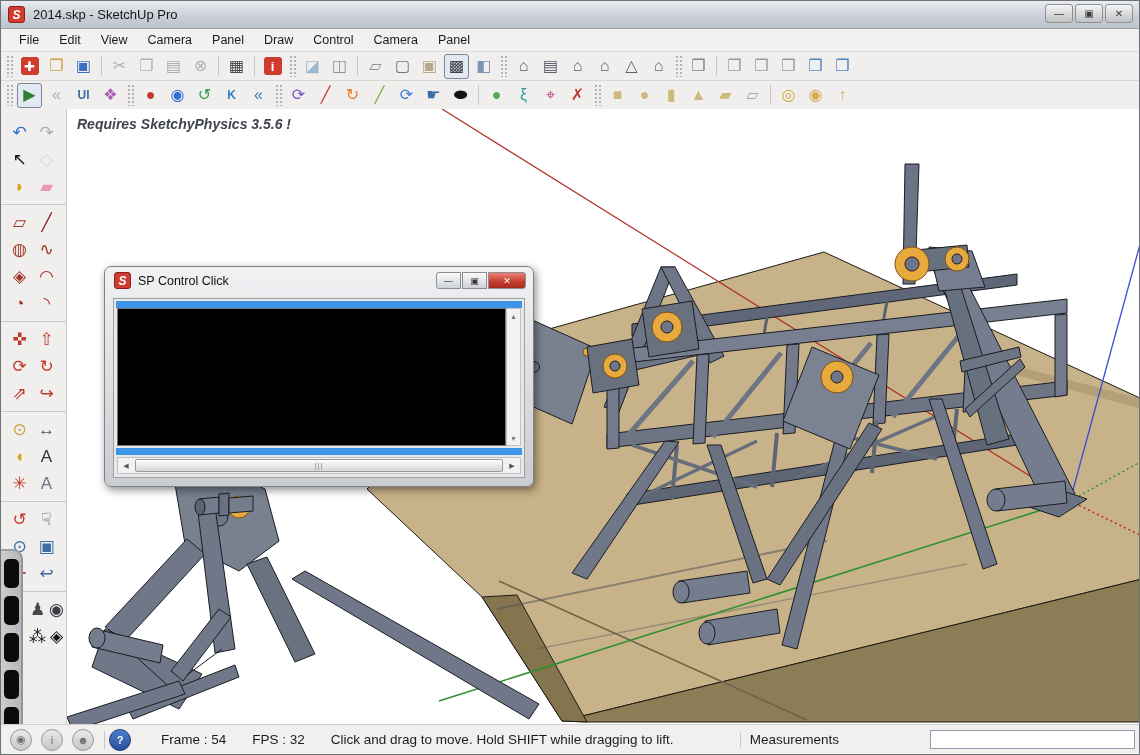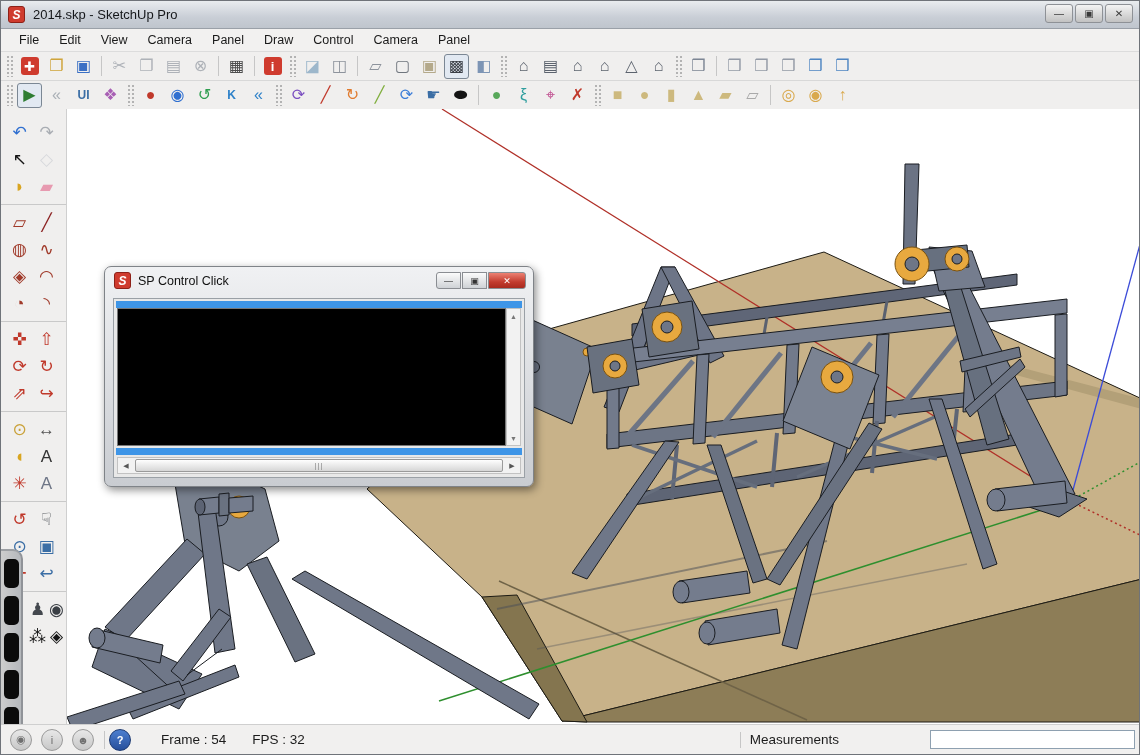--- a/index.html
+++ b/index.html
@@ -301,20 +301,21 @@
   <div id="backwin">
     <div class="bw-btn"></div>
     <div class="bw-btn"></div>
     <div class="bw-btn"></div>
     <div class="bw-btn"></div>
     <div class="bw-btn"></div>
   </div>
 
   <div id="viewport">
     <div id="vp-msgs">
+      <div>Requires SketchyPhysics 3.5.6 !</div>
     </div>
 
     <svg id="scene" width="1074" height="617" viewBox="0 0 1074 617">
 
       <g stroke="#1d1b14" stroke-width="1">
         <polygon points="757,143 1075,290 1075,470 495,612 415,488 300,380 475,222" fill="#c8b289"></polygon>
         <polygon points="495,612 1075,470 1075,613 520,613" fill="#8d7d57"></polygon>
         <polygon points="415,488 495,612 520,613 450,486" fill="#84754f"></polygon>
         <polygon points="913,248 1075,290 1075,300 916,257" fill="#b3a078" stroke="none"></polygon>
         <line x1="432" y1="472" x2="740" y2="611" stroke="#6f6347" stroke-width="1.5"></line>
@@ -464,17 +465,18 @@
   <div id="statusbar">
     <div id="st-circles" style="display:flex">
         <div class="st-circle">◉</div>
         <div class="st-circle">i</div>
         <div class="st-circle">☻</div>
       </div>
     <div id="st-div"></div>
     <div class="st-circle help" style="margin-left:0">?</div>
     <span class="st-text" id="st-frame">Frame : 54</span>
     <span class="st-text">FPS : 32</span>
+    <span class="st-text">Click and drag to move. Hold SHIFT while dragging to lift.</span>
     <div id="st-meas-div"></div>
     <span id="st-meas-label">Measurements</span>
     <input id="st-meas-input" value="" style="">
   </div>
 </div>
 
 </body></html>

